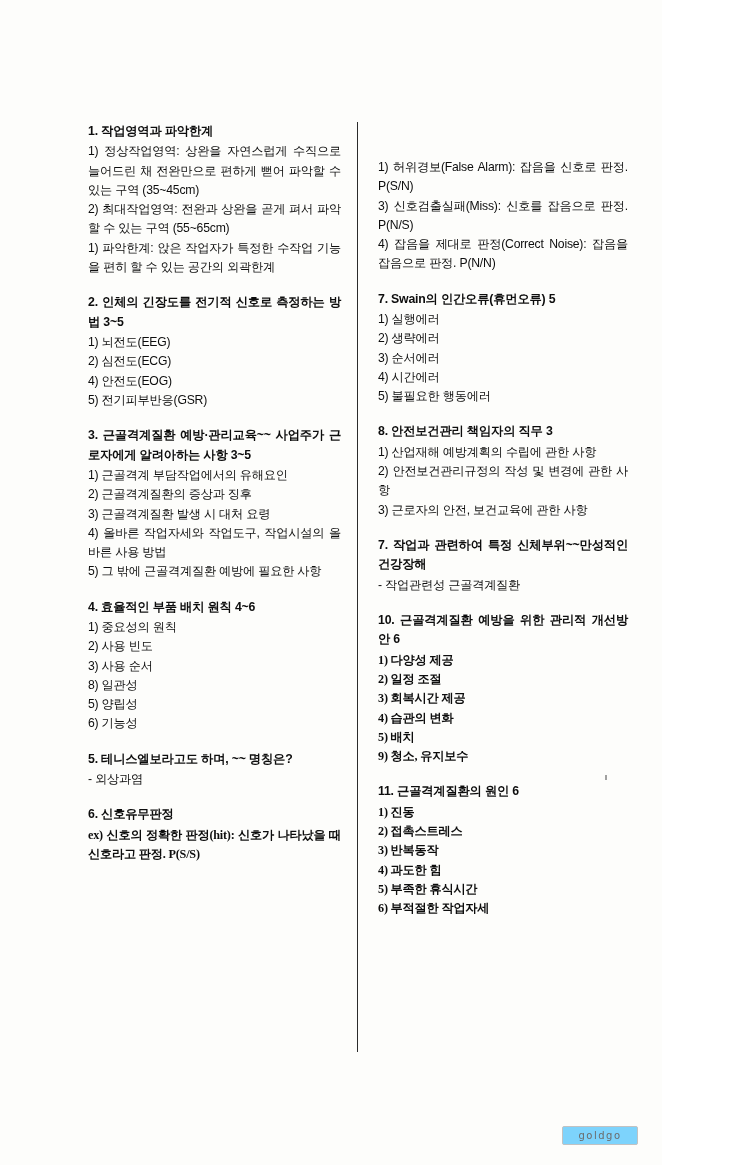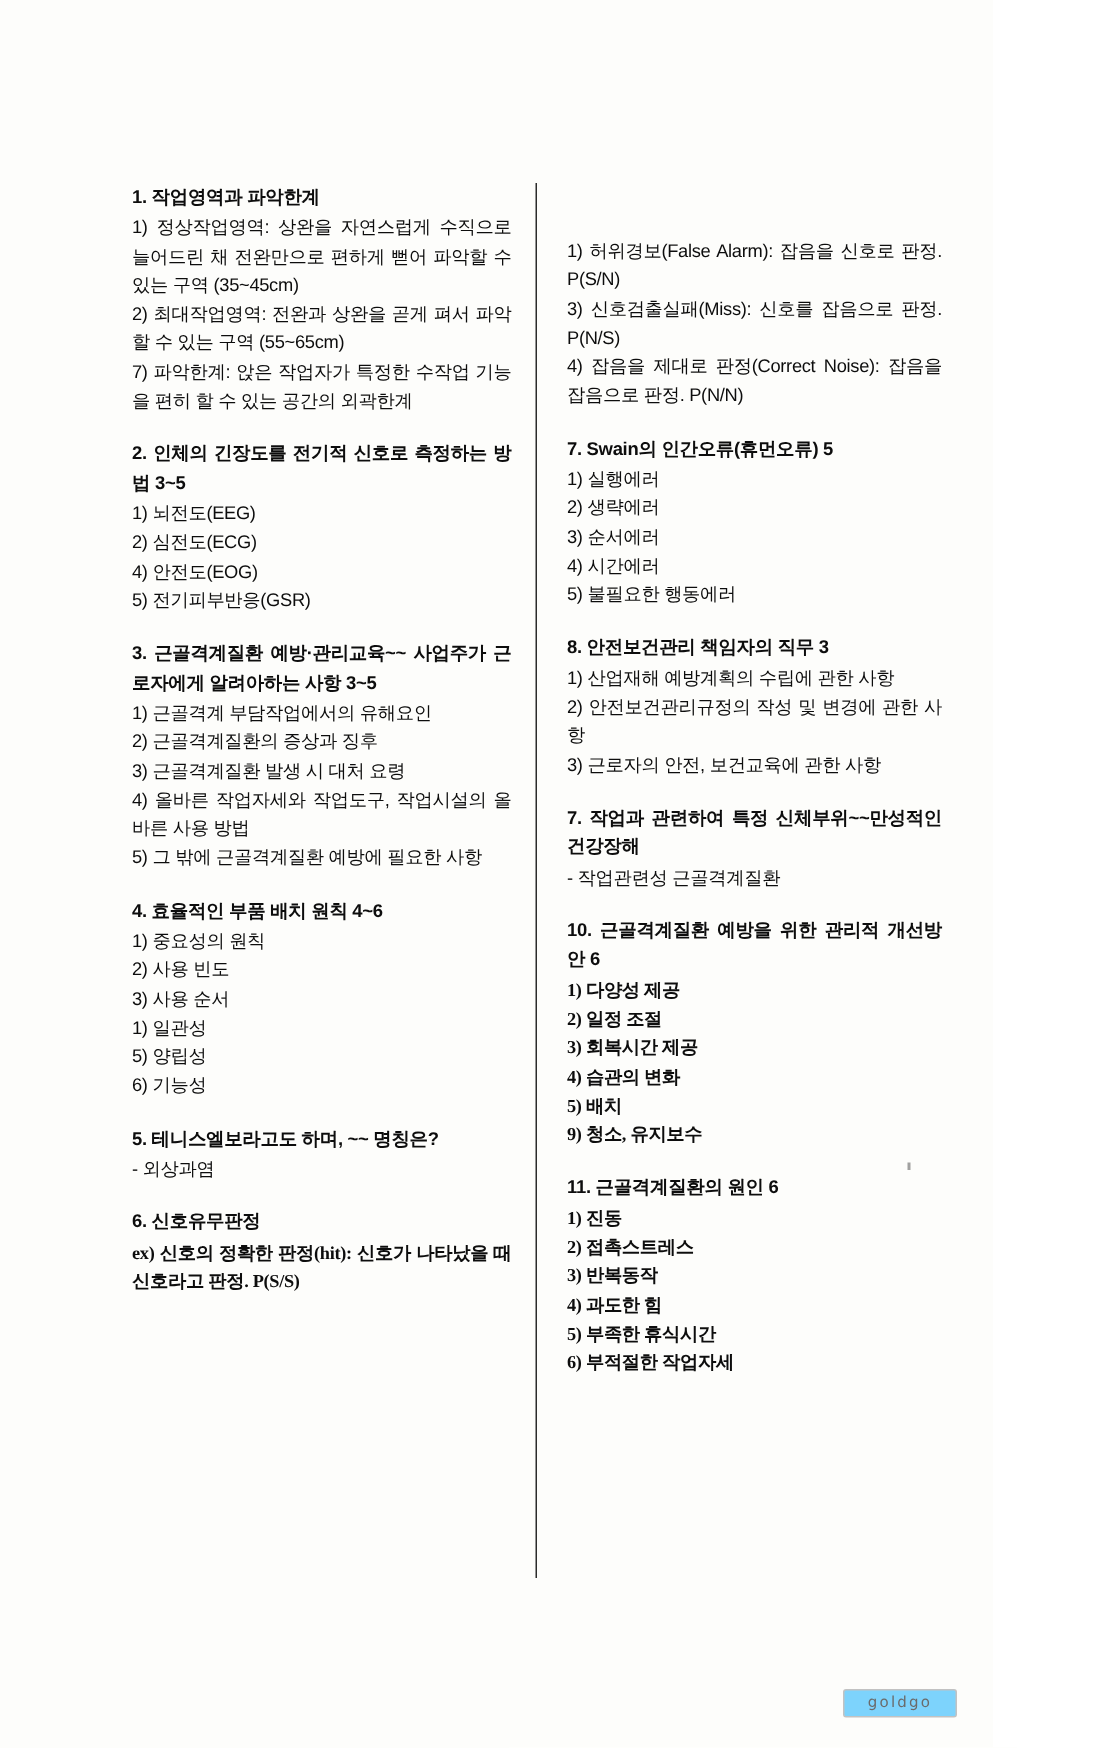--- a/index.html
+++ b/index.html
@@ -102,21 +102,21 @@
 <body>
 
 <div class="page">
   <div class="sheet">
     <div class="columns">
       <div class="col col-left">
           <div class="block">
             <div class="heading">1. 작업영역과 파악한계</div>
             <div class="item">1) 정상작업영역: 상완을 자연스럽게 수직으로 늘어드린 채 전완만으로 편하게 뻗어 파악할 수 있는 구역 (35~45cm)</div>
             <div class="item">2) 최대작업영역: 전완과 상완을 곧게 펴서 파악할 수 있는 구역 (55~65cm)</div>
-            <div class="item">7) 파악한계: 앉은 작업자가 특정한 수작업 기능을 편히 할 수 있는 공간의 외곽한계</div>
+            <div class="item">1) 파악한계: 앉은 작업자가 특정한 수작업 기능을 편히 할 수 있는 공간의 외곽한계</div>
           </div>
           <div class="block">
             <div class="heading">2. 인체의 긴장도를 전기적 신호로 측정하는 방법 3~5</div>
             <div class="item">1) 뇌전도(EEG)</div>
             <div class="item">2) 심전도(ECG)</div>
             <div class="item">4) 안전도(EOG)</div>
             <div class="item">5) 전기피부반응(GSR)</div>
           </div>
           <div class="block">
             <div class="heading">3. 근골격계질환 예방·관리교육~~ 사업주가 근로자에게 알려아하는 사항 3~5</div>
@@ -124,21 +124,21 @@
             <div class="item">2) 근골격계질환의 증상과 징후</div>
             <div class="item">3) 근골격계질환 발생 시 대처 요령</div>
             <div class="item">4) 올바른 작업자세와 작업도구, 작업시설의 올바른 사용 방법</div>
             <div class="item">5) 그 밖에 근골격계질환 예방에 필요한 사항</div>
           </div>
           <div class="block">
             <div class="heading">4. 효율적인 부품 배치 원칙 4~6</div>
             <div class="item">1) 중요성의 원칙</div>
             <div class="item">2) 사용 빈도</div>
             <div class="item">3) 사용 순서</div>
-            <div class="item">1) 일관성</div>
+            <div class="item">8) 일관성</div>
             <div class="item">5) 양립성</div>
             <div class="item">6) 기능성</div>
           </div>
           <div class="block">
             <div class="heading">5. 테니스엘보라고도 하며, ~~ 명칭은?</div>
             <div class="item">- 외상과염</div>
           </div>
           <div class="block">
             <div class="heading">6. 신호유무판정</div>
             <div class="item bold">ex) 신호의 정확한 판정(hit): 신호가 나타났을 때 신호라고 판정. P(S/S)</div>

